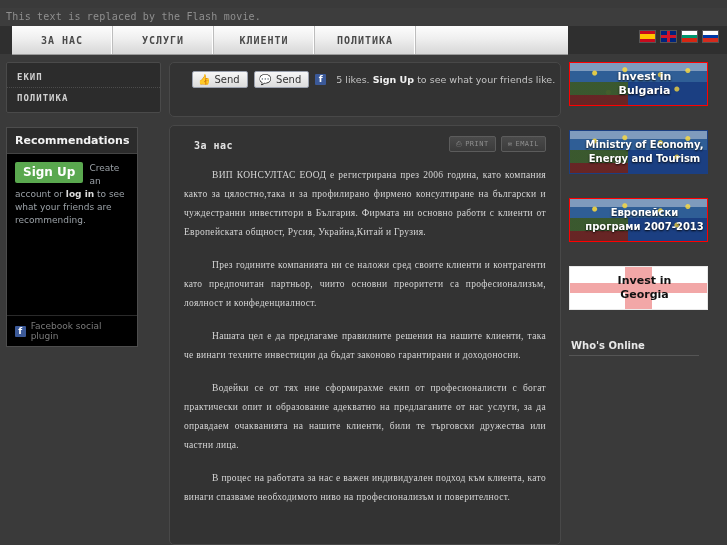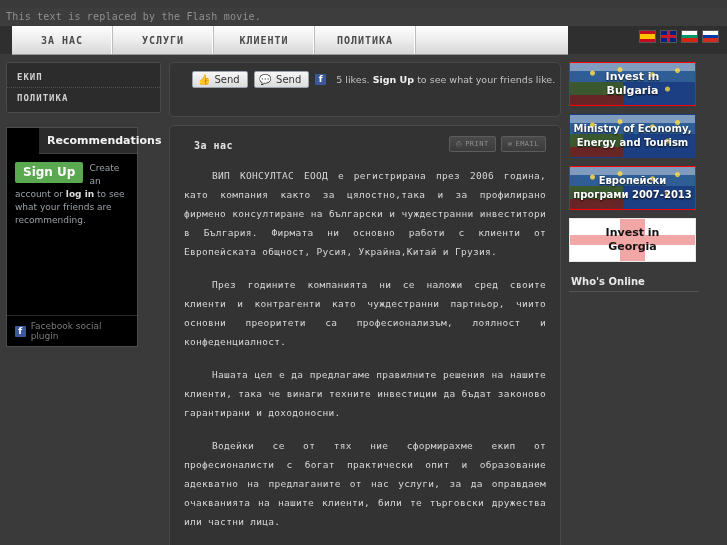--- a/index.html
+++ b/index.html
@@ -79,21 +79,21 @@
   
   .fb-box{
     background:#000;border:1px solid #4d4d4d;
     width:132px;height:220px;box-sizing:border-box;
     display:flex;flex-direction:column;
     font-family:"DejaVu Sans","Liberation Sans",sans-serif;
   }
   .fb-head{
     background:#2b2b2b;color:#f2f2f2;
     font-size:11px;font-weight:bold;
-    padding:6px 8px;border-bottom:1px solid #444;margin-left:32px;
+    padding:6px 8px;border-bottom:1px solid #444;
   }
   .fb-body{flex:1 1 auto;padding:8px;color:#9aa0a6;font-size:9px;line-height:13px;}
   .fb-signup{
     display:inline-block;background:#5aa84f;color:#fff;
     font-size:12px;font-weight:bold;padding:4px 8px;border-radius:2px;
     float:left;margin:0 6px 3px 0;cursor:pointer;
   }
   .fb-body b{color:#dcdcdc;margin-top:42px;}
   .fb-foot{
     border-top:1px solid #2a2a2a;padding:5px 8px;
@@ -135,28 +135,28 @@
     color:#8e8e8e;font-size:7px;letter-spacing:0.5px;
     padding:3px 6px;display:flex;align-items:center;gap:3px;cursor:pointer;
     font-family:"DejaVu Sans Mono","Liberation Mono",monospace;
   }
   .article-body{
     margin-top:14px;
     font-family:"DejaVu Sans Mono","Liberation Mono",monospace;
     font-size:9.5px;line-height:19px;color:#d6d6d6;
     letter-spacing:0.3px;
   }
-  .article-body p{margin:0 0 14px 0;text-indent:28px;text-align:justify;}
+  .article-body p{margin:0 0 14px 0;text-indent:28px;text-align:justify;font-family:Liberation Serif, serif;}
 
   
   .banner{
-    width:125px;height:42px;margin-bottom:8px;
+    width:125px;height:42px;margin-bottom:24px;
     position:relative;overflow:hidden;
     display:flex;align-items:center;justify-content:center;
-    text-align:center;cursor:pointer;
+    text-align:center;cursor:pointer;padding-left:12px;
   }
   .banner .bnr-txt{
     position:relative;z-index:2;
     color:#fff;font-weight:bold;font-size:11px;line-height:14px;
     text-shadow:0 1px 2px rgba(0,0,0,.9);
     font-family:"DejaVu Sans","Liberation Sans",sans-serif;
   }
   .bnr-eu{
     background:
       radial-gradient(circle at 18% 24%,rgba(255,220,60,.85) 0 2px,transparent 3px),
@@ -260,21 +260,21 @@
           </span>
           <span class="tool-btn">
             <span>✉</span>
             <span>EMAIL</span>
           </span>
         </div>
       </div>
 
       <div class="article-body">
         <p>ВИП КОНСУЛТАС ЕООД    е регистрирана през  2006 година,  като компания както за цялостно,така и за профилирано фирмено консултиране на български и чуждестранни инвеститори в България. Фирмата ни основно работи с клиенти от Европейската общност, Русия, Украйна,Китай и Грузия.</p>
-        <p>През годините компанията ни се наложи сред своите клиенти и контрагенти като чуждестранни партньор,  чиито основни преоритети са професионализъм,  лоялност и конфеденциалност.</p>
+        <p>През годините компанията ни се наложи сред своите клиенти и контрагенти като предпочитан партньор,  чиито основни преоритети са професионализъм,  лоялност и конфеденциалност.</p>
         <p>Нашата цел е да предлагаме правилните решения на нашите клиенти, така че винаги техните инвестиции да бъдат законово гарантирани и доходоносни.</p>
         <p>Водейки се от тях ние сформирахме екип от професионалисти с богат практически опит и образование адекватно    на предлаганите от нас услуги, за да оправдаем    очакванията на нашите клиенти, били те търговски дружества или частни лица.</p>
         <p>В процес на работата за нас е важен индивидуален подход към клиента, като винаги спазваме необходимото ниво на професионализъм и поверителност.</p>
 
       </div>
     </div>
   </div>
 
   <div class="col-right">
     <div class="banner bnr-eu">

